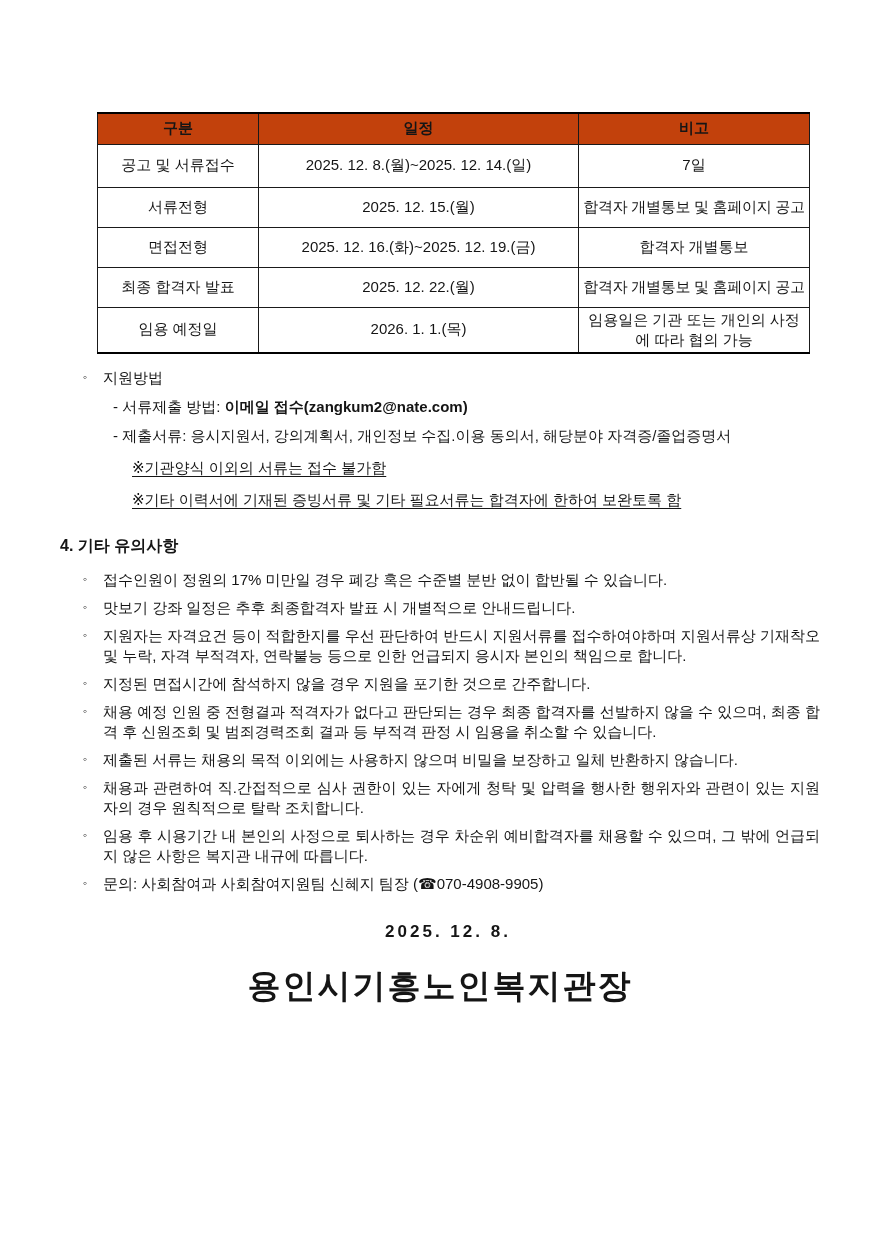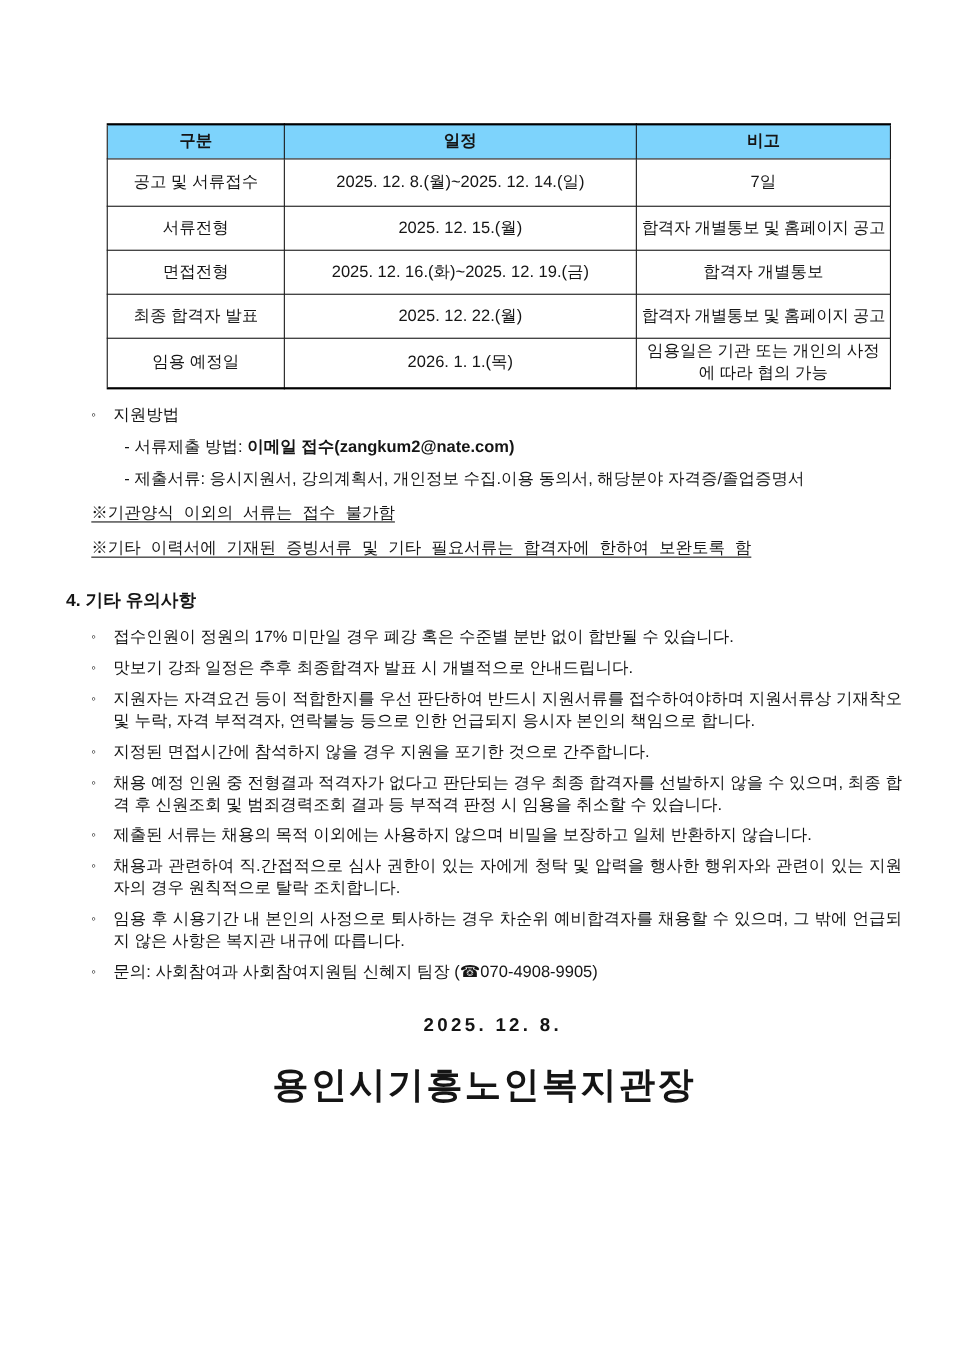--- a/index.html
+++ b/index.html
@@ -15,35 +15,35 @@
   table.sched {
     margin-left:97px; width:712px;
     border-collapse:collapse; table-layout:fixed;
     border-top:2.5px solid #000; border-bottom:2.5px solid #000;
   }
   table.sched th, table.sched td {
     border:1px solid #1a1a1a;
     text-align:center; vertical-align:middle;
     font-size:15px; padding:2px 4px;
   }
-  table.sched th { background:#7dd3fc; font-weight:bold; height:31px; }
+  table.sched th { background:#c2410c; font-weight:bold; height:31px; }
   tr.r1 td { height:43px; }
   tr.r2 td, tr.r3 td, tr.r4 td { height:40px; }
   tr.r5 td { height:45px; }
   td.nw { font-size:13.5px; letter-spacing:-0.3px; white-space:nowrap; padding:2px 1px; }
   td.wrapnote { font-size:14px; line-height:1.35; padding:2px 8px; }
 
   
   .apply { margin:13px 0 0 83px; font-size:15px; line-height:1.4; }
   .row-title { display:flex; }
   .marker { width:20px; font-size:12px; padding-top:2px; flex:0 0 20px; }
   .apply .sub { margin-left:30px; margin-top:8px; }
   .apply .note1 { margin-left:62px; margin-top:8px; }
   .apply .cont { margin-left:120px; margin-top:6px; }
-  .apply .noteu { margin-top:11px;font-family:Liberation Mono, monospace; }
+  .apply .noteu { margin-left:49px; margin-top:11px; }
   .u { text-decoration:underline; text-underline-offset:3px; text-decoration-thickness:1px; }
   .b { font-weight:bold; }
   .fit { width:fit-content; }
 
   
   .sec-heading { margin:26px 0 0 60px; font-size:16px; font-weight:bold; }
   .notes { margin:13px 0 0 83px; width:737px; }
   .note { display:flex; margin-bottom:8px; }
   .ntext {
     flex:1; font-size:15px; line-height:20px;

